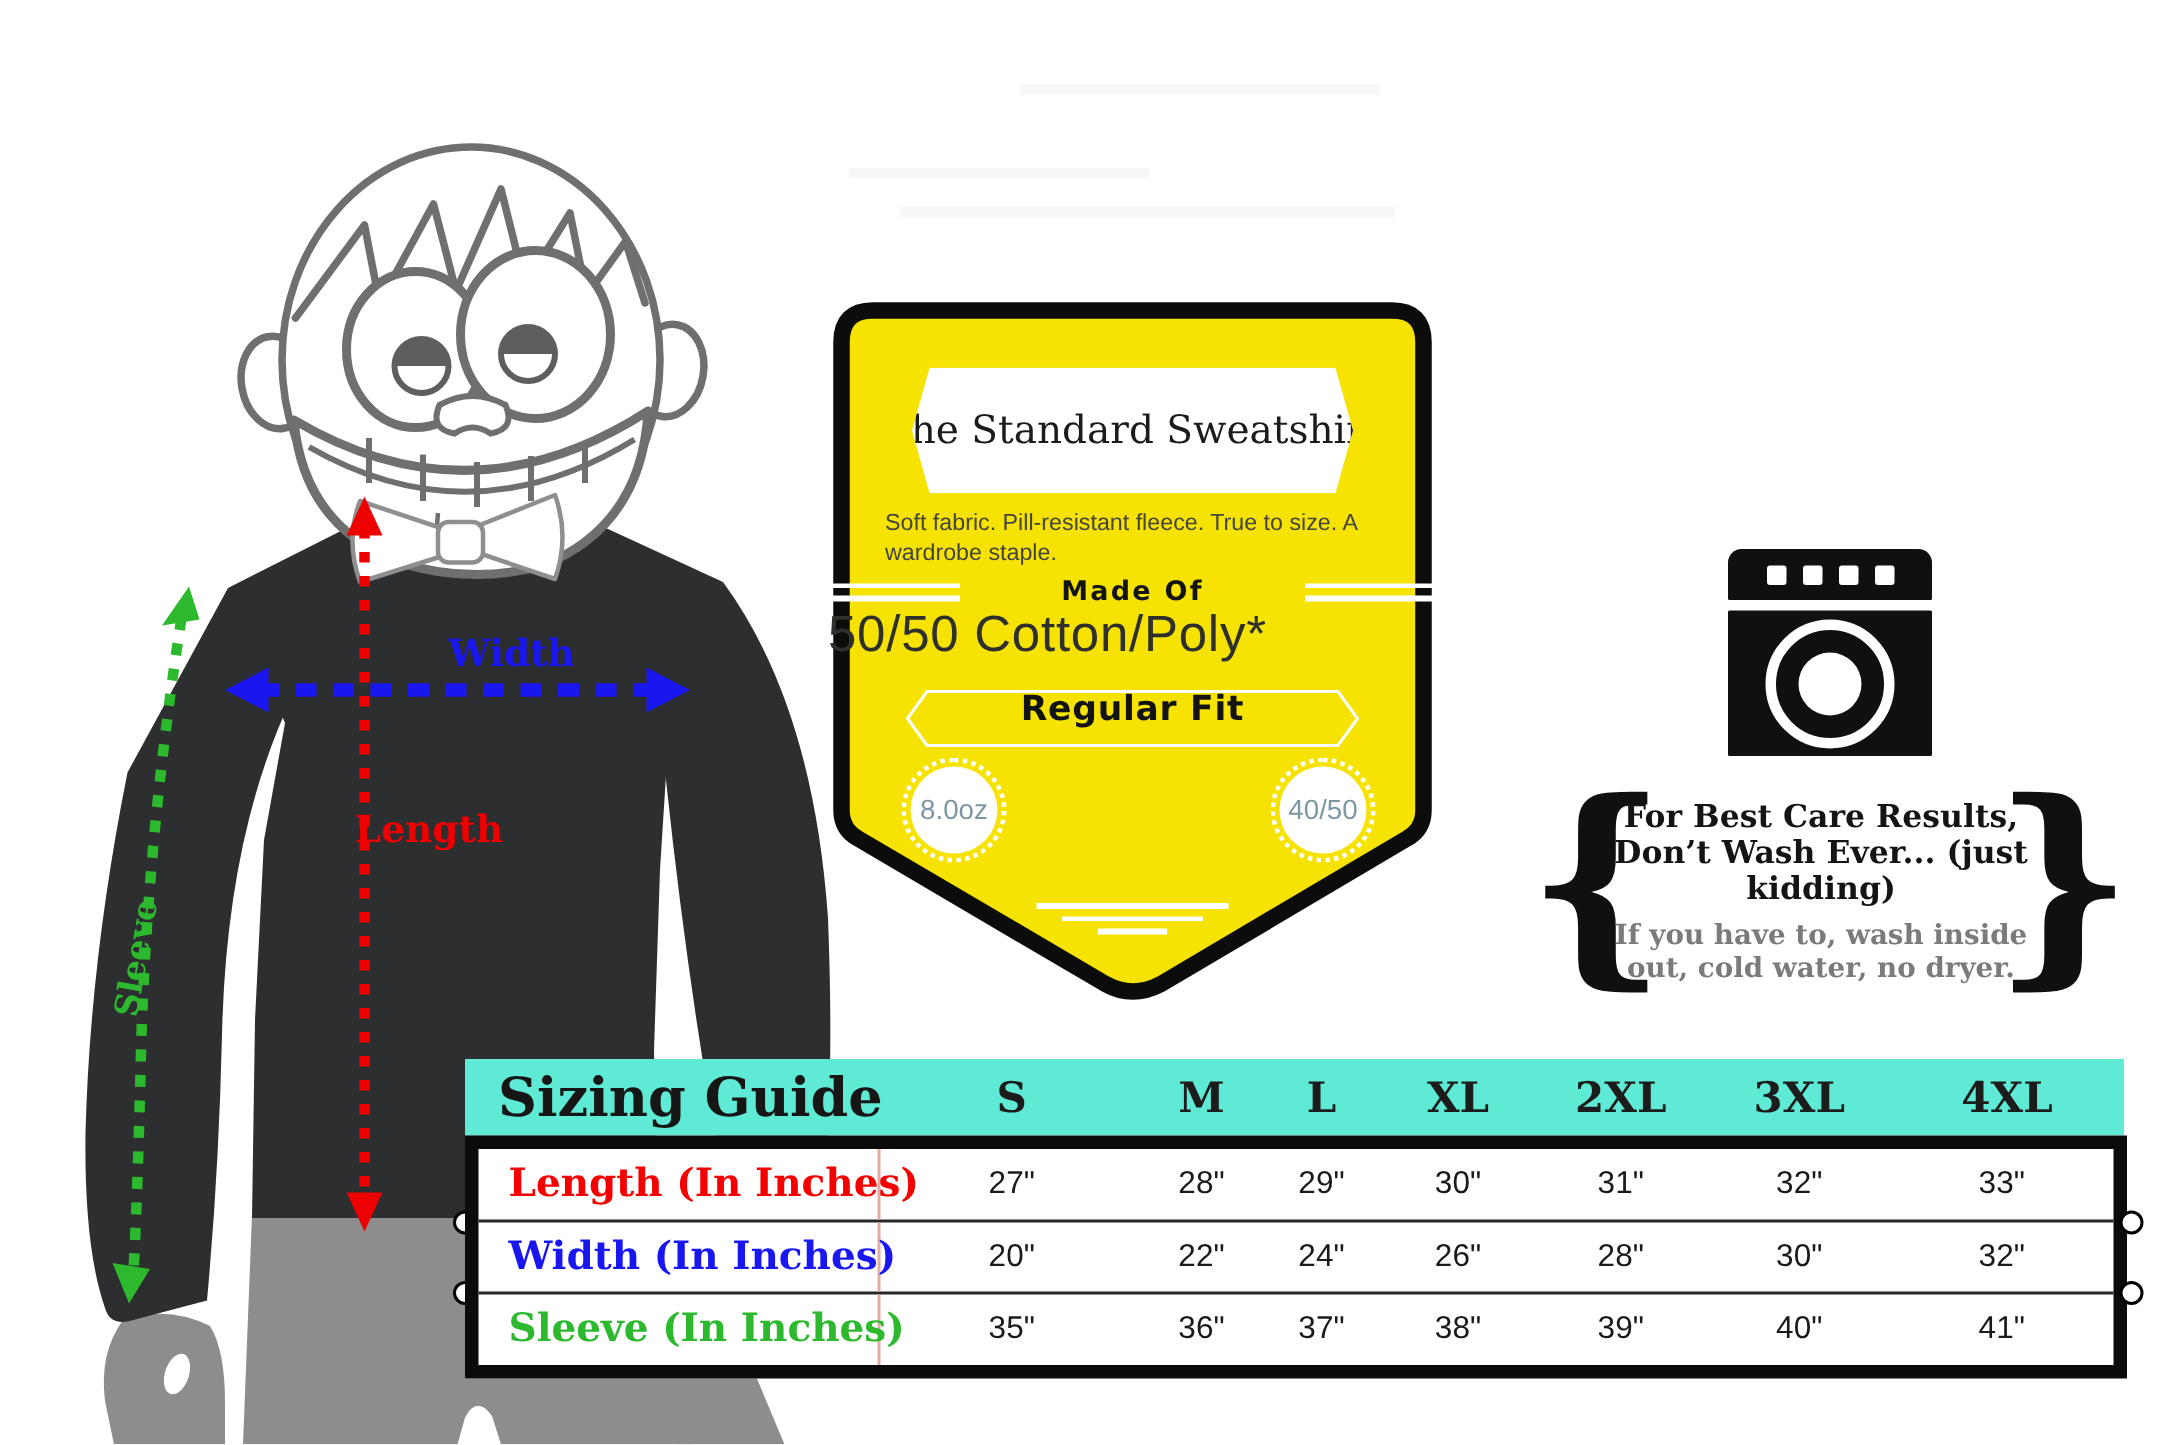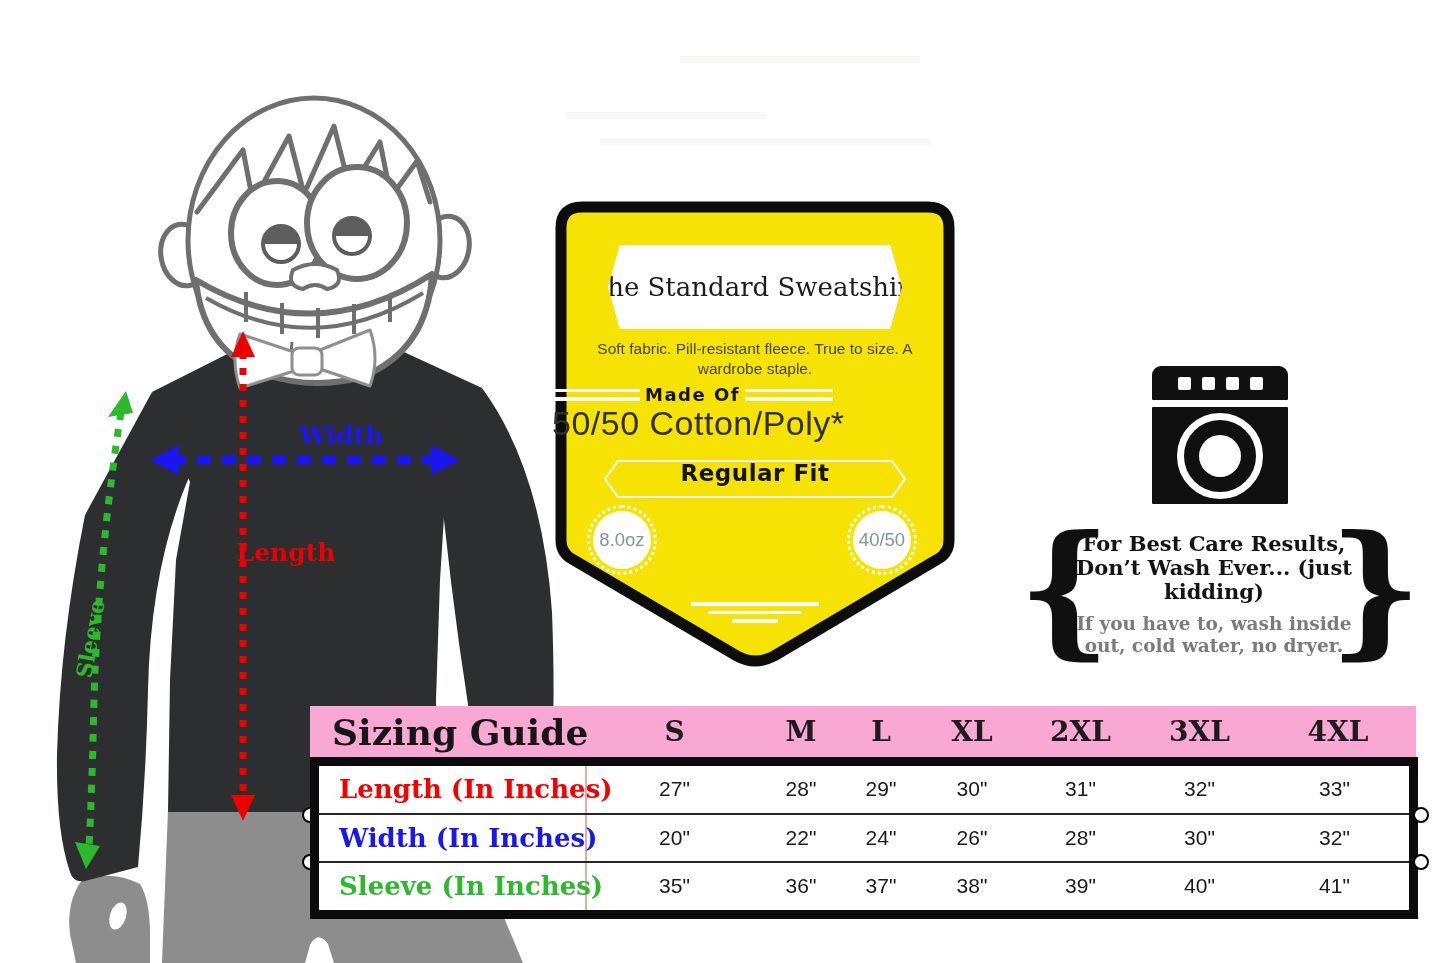--- a/index.html
+++ b/index.html
@@ -13,37 +13,37 @@
   
   .ghost{position:absolute;background:#f7f7f6;z-index:0;}
 
   
   .badge{position:absolute;left:552px;top:198px;width:406px;height:476px;z-index:2;}
   .badge-shape{position:absolute;left:0;top:0;}
   .badge-title-banner{position:absolute;left:56px;top:47px;width:294px;height:84px;background:#ffffff;
       clip-path:polygon(4% 0,96% 0,100% 50%,96% 100%,4% 100%,0 50%);
       display:flex;align-items:center;justify-content:center;
       font-family:"DejaVu Serif",serif;font-size:26px;color:#1b1b1b;white-space:nowrap;}
-  .badge-desc{position:absolute;left:38px;top:141px;width:330px;text-align:center;
+  .badge-desc{position:absolute;left:38px;top:141px;width:330px;text-align:left;
       font-size:15.5px;line-height:1.32;color:#45453c;}
-  .made-of-row{position:absolute;left:0;top:186px;width:100%;display:flex;align-items:center;justify-content:flex-start;gap:5px;}
+  .made-of-row{position:absolute;left:0;top:186px;width:100%;display:flex;align-items:center;justify-content:space-between;gap:24px;}
   .dlines{width:88px;display:flex;flex-direction:column;gap:5px;}
   .dline{height:3.5px;background:#ffffff;}
   .made-of-label{font-family:"DejaVu Sans",sans-serif;font-weight:bold;font-size:18px;letter-spacing:1.5px;color:#141414;}
   .material{position:absolute;left:0;top:206px;width:100%;text-align:left;
       font-family:"Liberation Sans",sans-serif;font-size:34px;letter-spacing:0.5px;color:#30302a;white-space:nowrap;}
   .fit-banner{position:absolute;left:52px;top:262px;width:302px;height:26px;}
   .fit-banner svg{position:absolute;left:0;top:0;}
   .fit-label{position:absolute;left:0;top:0;width:100%;height:100%;display:flex;align-items:center;justify-content:center;
       font-family:"DejaVu Sans",sans-serif;font-weight:bold;font-size:23px;color:#131313;letter-spacing:0.5px;}
   .b-circle{position:absolute;width:58px;height:58px;border-radius:50%;background:#ffffff;
       outline:3px dotted #ffffff;outline-offset:3px;
       display:flex;align-items:center;justify-content:center;
       font-family:"Liberation Sans",sans-serif;font-size:18.5px;color:#7d98a3;}
-  .b-circle.left{left:41px;top:313px;}
+  .b-circle.left{left:55px;top:313px;}
   .b-circle.right{left:301px;top:313px;}
   .b-lines{position:absolute;left:0;top:404px;width:100%;}
   .b-line{background:#ffffff;height:3.5px;margin:0 auto 5px auto;}
 
   
   .washer{position:absolute;left:1152px;top:366px;width:136px;z-index:2;}
   .washer-top{height:34px;background:#101010;border-radius:9px 9px 1px 1px;
       display:flex;align-items:center;justify-content:center;gap:11px;}
   .washer-btn{width:13px;height:13px;background:#ffffff;border-radius:2px;}
   .washer-gap{height:7px;background:#ffffff;}
@@ -56,21 +56,21 @@
   .care{position:absolute;left:1018px;top:524px;width:404px;height:140px;z-index:2;}
   .brace{position:absolute;top:-6px;font-family:"DejaVu Serif",serif;font-weight:bold;font-size:145px;
       line-height:140px;color:#101010;}
   .brace.l{left:0;} .brace.r{right:0;}
   .care-text{position:absolute;left:40px;right:52px;top:8px;text-align:center;}
   .care-heading{font-family:"DejaVu Serif",serif;font-weight:bold;font-size:21px;line-height:1.15;color:#141414;}
   .care-sub{margin-top:9px;font-family:"DejaVu Serif",serif;font-weight:bold;font-size:18.5px;line-height:1.15;color:#7b7b7b;}
 
   
   .sizing{position:absolute;left:310px;top:706px;width:1108px;z-index:3;}
-  .sizing-header{width:1106px;height:51px;background:#f9a8d4;display:grid;
+  .sizing-header{width:1106px;height:51px;background:#5eead4;display:grid;
       grid-template-columns:277px 175px 78px 82px 100px 117px 121px 1fr;align-items:center;}
   .sizing-title{font-family:"DejaVu Serif",serif;font-weight:bold;font-size:36px;color:#161616;
       padding-left:22px;white-space:nowrap;}
   .col-h{text-align:center;font-family:"DejaVu Serif",serif;font-weight:bold;font-size:28px;color:#1c1c1c;}
   .sizing-body{border:9px solid #0b0b0b;background:#ffffff;width:1090px;box-sizing:content-box;}
   .s-row{display:grid;grid-template-columns:268px 175px 78px 82px 100px 117px 121px 1fr;height:46.6px;}
   .s-row.div{border-bottom:2px solid #262626;}
   .s-label{display:flex;align-items:center;padding-left:20px;border-right:2px solid #e2aca7;
       font-family:"DejaVu Serif",serif;font-weight:bold;font-size:26px;white-space:nowrap;}
   .s-label.red{color:#f40000;} .s-label.blue{color:#1a16f0;} .s-label.green{color:#2db92d;}

